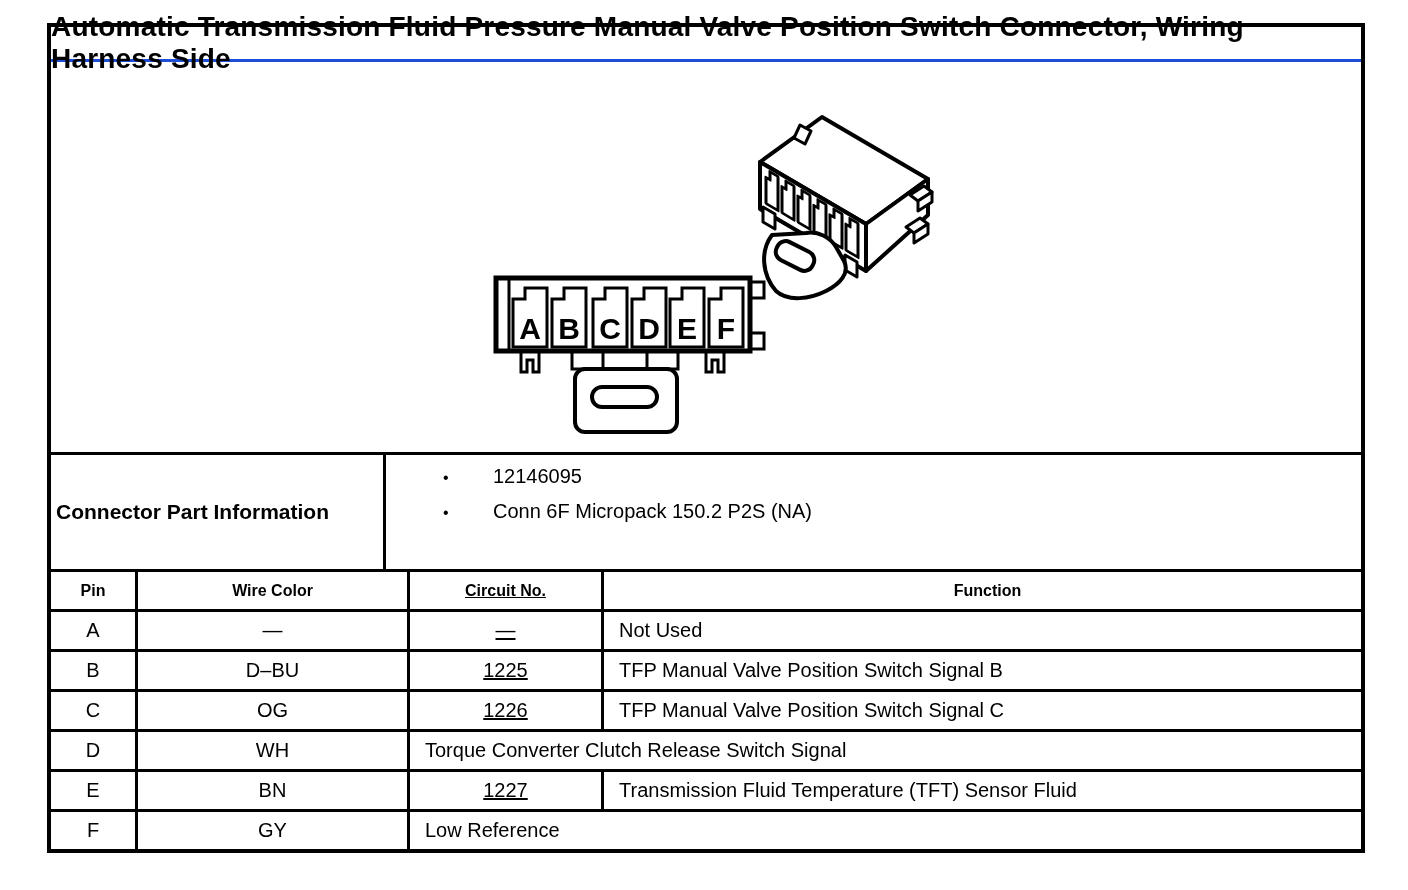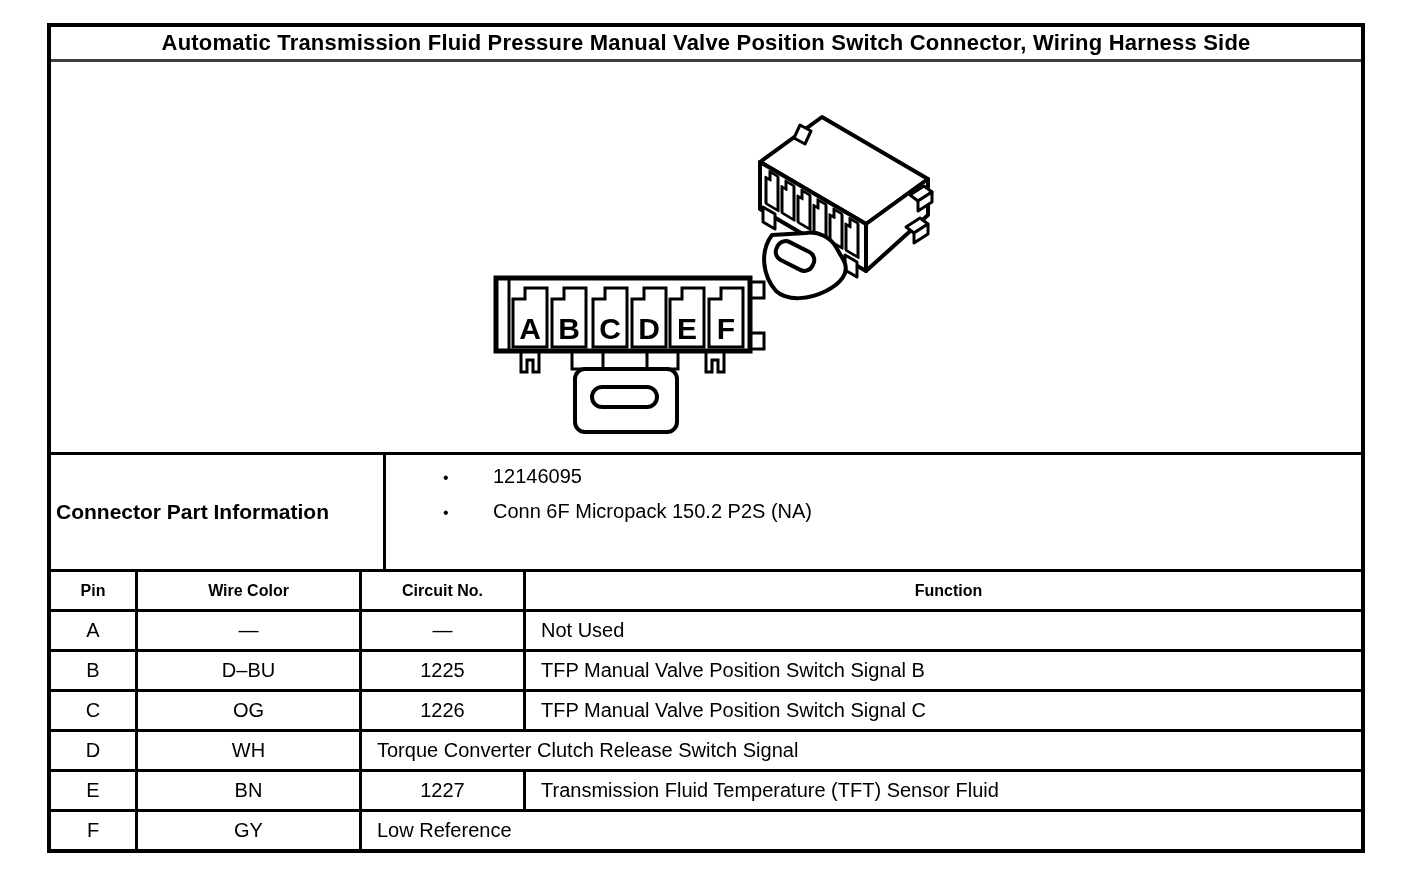--- a/index.html
+++ b/index.html
@@ -8,41 +8,41 @@
     font-family:"Liberation Sans", sans-serif;color:#000;
     -webkit-font-smoothing:none;
   }
   .frame{
     position:absolute;left:47px;top:23px;width:1318px;height:830px;
     border:4px solid #000;box-sizing:border-box;
     display:flex;flex-direction:column;background:#fff;
   }
   .row{box-sizing:border-box;flex:0 0 auto;}
   .row-title{
-    height:35px;border-bottom:3px solid #404040;
+    height:35px;border-bottom:3px solid #1d4ed8;
     display:flex;align-items:center;justify-content:center;
-    font-weight:bold;font-size:22px;letter-spacing:.2px;
+    font-weight:bold;font-size:28px;letter-spacing:.2px;
   }
   .row-diagram{height:393px;border-bottom:3px solid #000;position:relative;overflow:hidden;}
   .row-diagram svg{position:absolute;left:-4px;top:-1px;}
   .row-partinfo{height:117px;border-bottom:3px solid #000;display:flex;}
   .partinfo-label{
     width:335px;box-sizing:border-box;border-right:3px solid #000;
     display:flex;align-items:center;padding-left:5px;
     font-weight:bold;font-size:21px;text-align:right;
   }
   .partinfo-body{flex:1;padding-top:10px;}
   .bullet-item{display:flex;align-items:baseline;height:35px;font-size:20px;}
   .bullet-dot{width:50px;padding-left:57px;font-size:16px;box-sizing:content-box;}
   .cols{display:flex;}
   .cell{box-sizing:border-box;border-right:3px solid #000;display:flex;align-items:center;justify-content:center;font-size:20px;overflow:hidden;white-space:nowrap;}
   .cell:last-child{border-right:none;}
   .c-pin{width:87px;}
-  .c-wire{width:224px;}
-  .c-circuit{width:164px;}
+  .c-wire{width:272px;}
+  .c-circuit{width:194px;text-decoration:underline;}
   .c-func{flex:1;justify-content:flex-start;padding-left:5px;margin-left:10px;}
   .row-header{height:40px;border-bottom:3px solid #000;font-weight:bold;}
   .row-header .cell{font-weight:bold;font-size:16px;}
   .row-header .c-func{justify-content:center;padding-left:0;}
   .row-data{height:40px;border-bottom:3px solid #000;}
   .row-data:last-child{height:37px;border-bottom:none;}
   .ink-line{stroke:#000;fill:#fff;}
 </style>
 </head>
 <body>

